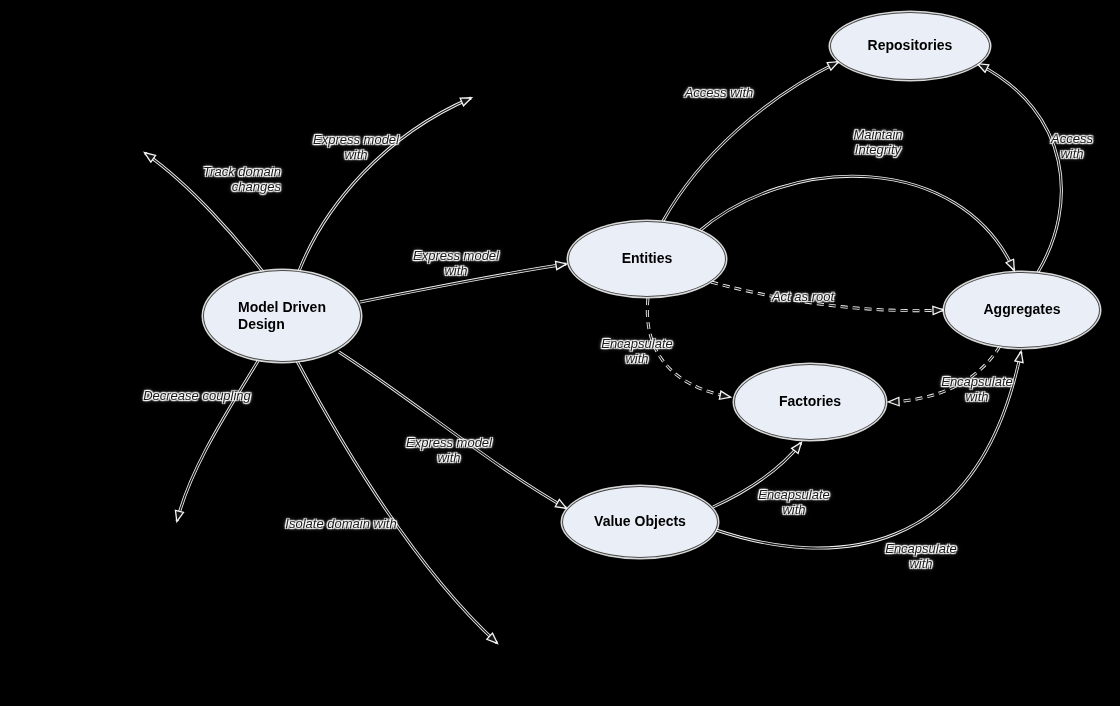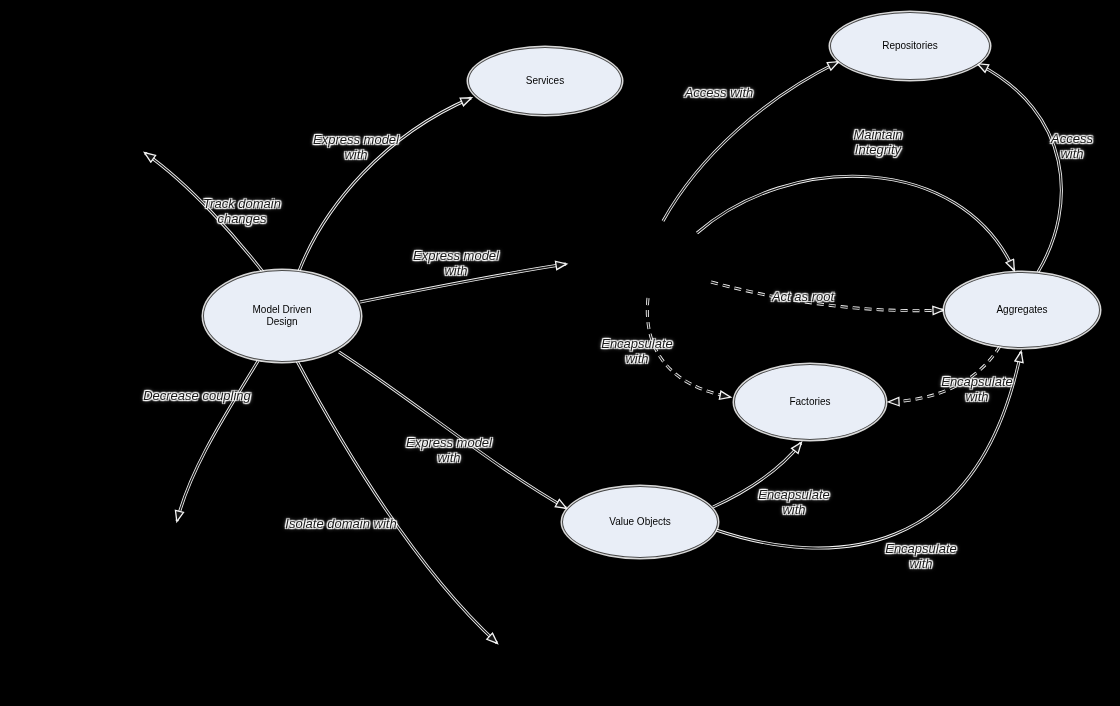--- a/index.html
+++ b/index.html
@@ -14,21 +14,21 @@
   .edge-main{fill:none;stroke:var(--edge-line,#161616);stroke-width:1.3;}
   .dashed{stroke-dasharray:7 5;}
   .arrow-head{fill:var(--edge-line,#161616);stroke:var(--edge-halo,#f5f5f5);stroke-width:1;}
   .node{
     position:absolute;box-sizing:border-box;
     border:1.5px solid var(--node-border,#4a4a4a);
     border-radius:50%;
     background:var(--node-fill,#e9eef7);
     box-shadow:0 0 0 1.5px rgba(255,255,255,0.85);
     display:flex;align-items:center;justify-content:center;
-    text-align:center;font-weight:normal;font-size:10px;line-height:1.25;
+    text-align:left;font-weight:bold;font-size:14px;line-height:1.25;
     color:var(--node-text,#000);
     white-space:pre-line;
   }
   .edge-label{
     position:absolute;transform:translate(-50%,-50%);
     font-style:italic;font-size:13px;line-height:1.15;text-align:center;
     color:var(--edge-label,#1a1a1a);
     white-space:pre-line;
     text-shadow:0 0 2px #fff,0 0 2px #fff,0 0 4px #fff,
                 1px 1px 1px #fff,-1px -1px 1px #fff,1px -1px 1px #fff,-1px 1px 1px #fff;
@@ -94,21 +94,21 @@
       </g>
       <g>
         <path d="M 1000,346 C 978,382 938,400 889,402" class="edge-halo dashed"></path>
         <path d="M 1000,346 C 978,382 938,400 889,402" class="edge-main dashed" marker-end="url(#arrowhead)"></path>
       </g>
       <g>
         <path d="M 716,530 C 830,568 978,562 1021,352" class="edge-halo"></path>
         <path d="M 716,530 C 830,568 978,562 1021,352" class="edge-main" marker-end="url(#arrowhead)"></path>
       </g>
     </svg>
-<div class="edge-label" style="left: 242px; top: 212px;">Track domain
+<div class="edge-label" style="left: 242px; top: 180px; text-align: right;">Track domain
 changes</div>
     <div class="edge-label" style="left: 356px; top: 148px;">Express model
 with</div>
     <div class="edge-label" style="left: 456px; top: 264px;">Express model
 with</div>
     <div class="edge-label" style="left: 449px; top: 451px;">Express model
 with</div>
     <div class="edge-label" style="left: 197px; top: 396px;">Decrease coupling</div>
     <div class="edge-label" style="left: 341px; top: 524px;">Isolate domain with</div>
     <div class="edge-label" style="left: 719px; top: 93px;">Access with</div>
@@ -117,20 +117,20 @@
 Integrity</div>
     <div class="edge-label" style="left: 799px; top: 297px; padding-left: 8px;">Act as root</div>
     <div class="edge-label" style="left: 637px; top: 352px;">Encapsulate
 with</div>
     <div class="edge-label" style="left: 794px; top: 503px;">Encapsulate
 with</div>
     <div class="edge-label" style="left: 977px; top: 390px;">Encapsulate
 with</div>
     <div class="edge-label" style="left: 921px; top: 557px;">Encapsulate
 with</div>
-    <div class="node" style="left: 468px; top: 47px; width: 154px; height: 68px;">Services</div>
     <div class="node" style="left: 830px; top: 12px; width: 160px; height: 68px;">Repositories</div>
     <div class="node" style="left: 203px; top: 270px; width: 158px; height: 92px;">Model Driven
 Design</div>
+    <div class="node" style="left: 568px; top: 221px; width: 158px; height: 76px;">Entities</div>
     <div class="node" style="left: 944px; top: 272px; width: 156px; height: 76px;">Aggregates</div>
     <div class="node" style="left: 734px; top: 364px; width: 152px; height: 76px;">Factories</div>
     <div class="node" style="left: 562px; top: 486px; width: 156px; height: 72px;">Value Objects</div>
   </div>
 
 </body></html>

